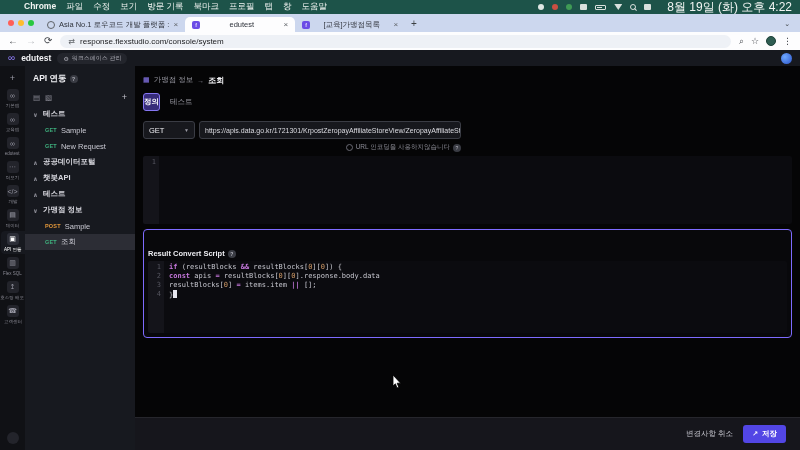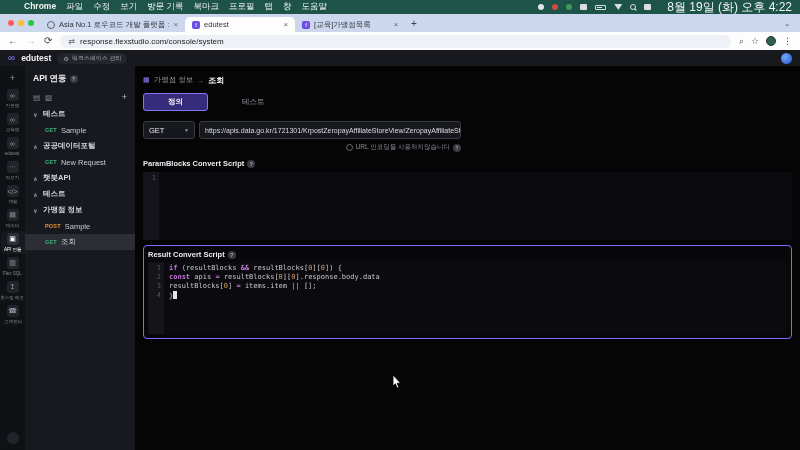--- a/index.html
+++ b/index.html
@@ -26,21 +26,21 @@
   
   .tabstrip { height:18px; background:#ccd7ee; display:flex; align-items:flex-end; padding:0 6px; }
   .lights { display:flex; gap:4px; align-items:center; height:100%; padding:0 6px 0 2px; }
   .light { width:6px; height:6px; border-radius:50%; }
   .l-red{background:#ff5f57}.l-yel{background:#febc2e}.l-grn{background:#28c840}
   .tab { display:flex; align-items:center; gap:4px; height:15px; padding:0 7px; max-width:150px; min-width:110px; font-size:7.5px; color:#30343c; border-radius:5px 5px 0 0; }
   .tab.active { background:#fdfdfe; }
   .tab .fav { width:8px; height:8px; border-radius:2px; flex:none; display:flex; align-items:center; justify-content:center; font-size:6px; color:#fff; }
   .fav.flex { background:#6c4de6; }
   .fav.globe { background:none; border:1px solid #5f6368; border-radius:50%; }
-  .tab .t-title { flex:1; white-space:nowrap; overflow:hidden; }
+  .tab .t-title { flex:1; white-space:nowrap; overflow:hidden;text-align:center; }
   .tab .t-close { color:#5f6368; font-size:8px; flex:none; }
   .newtab-btn { margin:0 0 3px 6px; color:#3c4043; font-size:10px; line-height:10px; }
   .strip-spacer { flex:1; }
   .strip-chev { color:#3c4043; font-size:7px; margin:0 4px 4px 0; }
 
   
   .toolbar { height:18px; background:#fdfdfe; display:flex; align-items:center; padding:0 8px; gap:8px; }
   .nav-ic { color:#45484e; font-size:10px; line-height:10px; }
   .nav-ic.dim { color:#b6b9bf; }
   .omnibox { flex:1; height:13px; background:#eef1f6; border-radius:7px; display:flex; align-items:center; gap:5px; padding:0 8px; }
@@ -90,21 +90,21 @@
   .m-get { color:#3fb27f; } .m-post { color:#e2973a; }
 
   
   .main { flex:1; background:#050506; display:flex; flex-direction:column; padding:0 8px; min-width:0; }
   .breadcrumb { margin-top:7px; height:14px; display:flex; align-items:center; gap:4px; font-size:7.5px; color:#9a9aa4; }
   .bc-ic { color:#8d7bf5; font-size:7px; }
   .bc-cur { color:#f2f2f5; font-weight:bold; font-size:8px; }
   .bc-arrow { font-size:7px; color:#7a7a84; }
 
   .def-tabs { margin-top:6px; display:flex; align-items:center; gap:10px; }
-  .def-tab { font-size:7.5px; color:#9a9aa4; padding:3px 24px; }
+  .def-tab { font-size:7.5px; color:#9a9aa4; padding:3px 0; }
   .def-tab.active { background:#372c7a; border:1px solid #8677f2; border-radius:3px; color:#fff; font-weight:bold; }
 
   .request-row { margin-top:10px; display:flex; gap:4px; width:318px; }
   .method-select { width:52px; height:18px; background:#17181d; border:1px solid #3a3c44; border-radius:3px; display:flex; align-items:center; justify-content:space-between; padding:0 5px; font-size:7.5px; color:#ededf1; }
   .method-select .chev { font-size:5px; color:#9a9aa4; }
   .url-input { flex:1; height:18px; background:#17181d; border:1px solid #3a3c44; border-radius:3px; display:flex; align-items:center; padding:0 5px; font-size:7px; color:#dcdce2; white-space:nowrap; overflow:hidden; }
   .encode-row { width:318px; margin-top:4px; display:flex; justify-content:flex-end; align-items:center; gap:3px; font-size:6.5px; color:#8d8d97; }
   .radio { width:7px; height:7px; border:1px solid #6a6a74; border-radius:50%; }
   .info-circle { width:8px; height:8px; border-radius:50%; background:#3a3c44; color:#b9b9c2; font-size:5px; display:inline-flex; align-items:center; justify-content:center; }
 
@@ -276,27 +276,27 @@
       </div>
       <div class="tree" id="tree">
           <div class="tree-row group">
             <span class="chev">∨</span>
             <span>테스트</span>
           </div>
           <div class="tree-row child">
             <span class="m-chip m-get">GET</span>
             <span>Sample</span>
           </div>
-          <div class="tree-row group">
-            <span class="chev">∧</span>
-            <span>공공데이터포털</span>
-          </div>
           <div class="tree-row child">
             <span class="m-chip m-get">GET</span>
             <span>New Request</span>
+          </div>
+          <div class="tree-row group">
+            <span class="chev">∧</span>
+            <span>공공데이터포털</span>
           </div>
           <div class="tree-row group">
             <span class="chev">∧</span>
             <span>챗봇API</span>
           </div>
           <div class="tree-row group">
             <span class="chev">∧</span>
             <span>테스트</span>
           </div>
           <div class="tree-row group">
@@ -335,35 +335,31 @@
         <span class="url-input">https://apis.data.go.kr/1721301/KrpostZeropayAffiliateStoreView/ZeropayAffiliateStore</span>
       </div>
 
       <div class="encode-row">
         <span class="radio"></span>
         <span>URL 인코딩을 사용하지않습니다</span>
         <span class="info-circle">?</span>
       </div>
 
 
-      <div class="section-label">
-        <span>ParamBlocks Convert Script</span>
-        <span class="info-circle">?</span>
-      </div>
       <div class="editor" id="param-editor">
           <div class="gutter">
             <div class="gl">1</div>
           </div>
           <div class="codearea">
             <div class="cl"></div>
           </div>
         </div>
 
       <div class="result-block">
-        <div class="section-label" style="margin-top:1px;">
+        <div class="section-label" style="margin-top:16px;">
           <span>Result Convert Script</span>
           <span class="info-circle">?</span>
         </div>
         <div class="editor" id="result-editor">
             <div class="gutter">
               <div class="gl">1</div>
               <div class="gl">2</div>
               <div class="gl">3</div>
               <div class="gl">4</div>
             </div>
@@ -371,19 +367,26 @@
               <div class="cl"><span class="tok-kw">if </span><span class="tok-pl">(resultBlocks </span><span class="tok-kw">&amp;&amp; </span><span class="tok-pl">resultBlocks[</span><span class="tok-num">0</span><span class="tok-pl">][</span><span class="tok-num">0</span><span class="tok-pl">]) {</span></div>
               <div class="cl"><span class="tok-kw">const </span><span class="tok-pl">apis </span><span class="tok-kw">= </span><span class="tok-pl">resultBlocks[</span><span class="tok-num">0</span><span class="tok-pl">][</span><span class="tok-num">0</span><span class="tok-pl">].response.body.data</span></div>
               <div class="cl"><span class="tok-pl">resultBlocks[</span><span class="tok-num">0</span><span class="tok-pl">] </span><span class="tok-kw">= </span><span class="tok-pl">items.item </span><span class="tok-kw">|| </span><span class="tok-pl">[];</span></div>
               <div class="cl"><span class="tok-pl">}</span><span class="caret"></span></div>
             </div>
           </div>
       </div>
 
       <div class="main-spacer"></div>
 
+      <div class="footer">
+        <span class="btn-cancel">변경사항 취소</span>
+        <span class="btn-save">
+          <span class="s-ic">↗</span>
+          <span>저장</span>
+        </span>
+      </div>
     </div>
   </div>
 </div>
 
 <svg class="cursor" viewBox="0 0 10 14">
   <path d="M1,0 L1,11 L3.4,8.8 L5,13 L6.8,12.2 L5.2,8.2 L8.6,8.2 Z" fill="#fff" stroke="#000" stroke-width="0.8"></path>
 </svg>
 
 </body></html>

